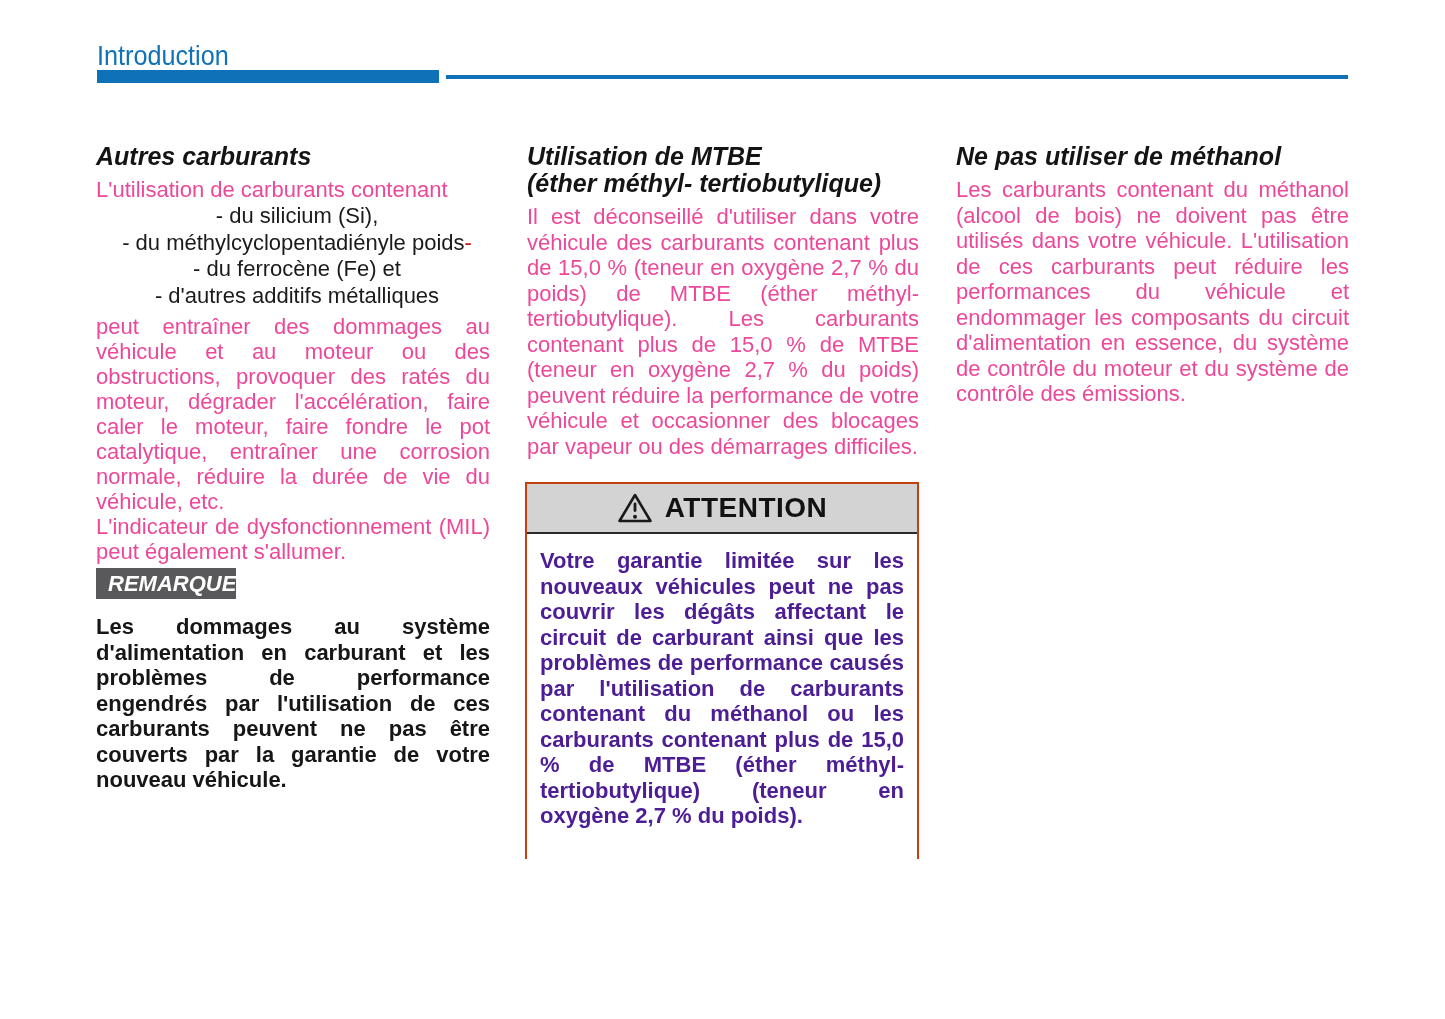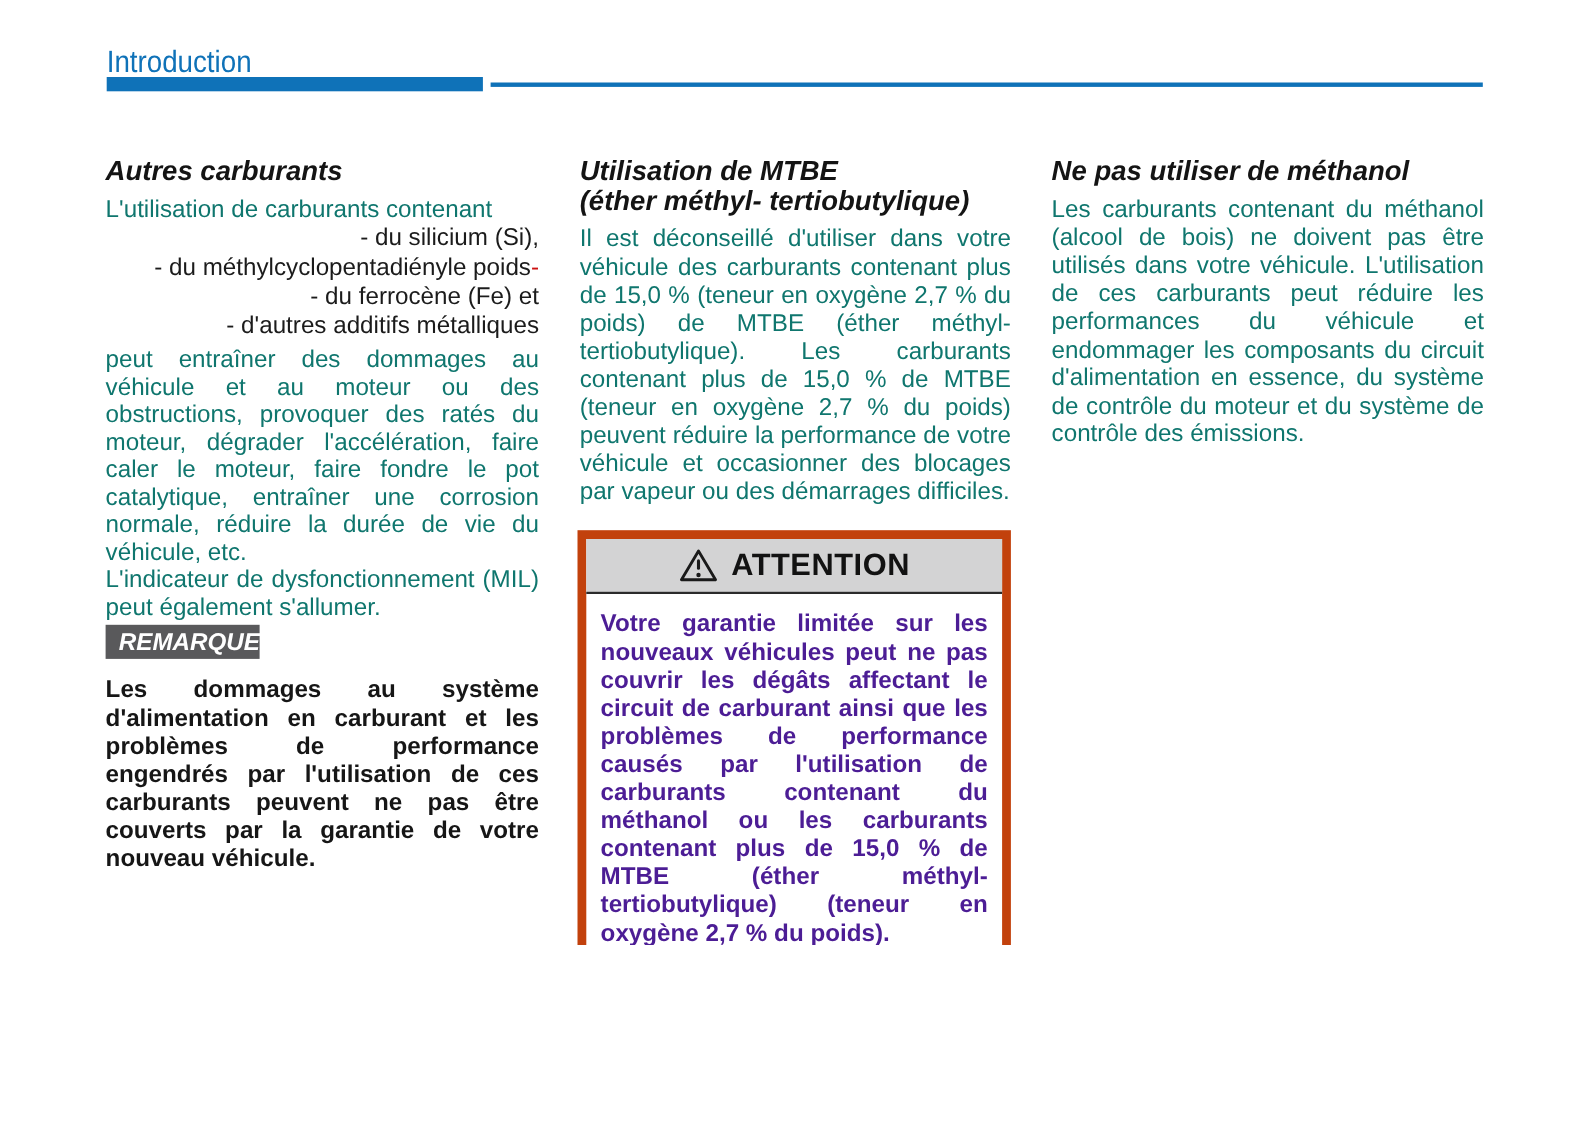--- a/index.html
+++ b/index.html
@@ -26,47 +26,47 @@
   .col-right { left:956px; width:393px; }
 
   .col-heading {
     margin:3px 0 7px 0; font-size:25px; line-height:27px;
     font-style:italic; font-weight:bold; color:#141414;
   }
   .col-heading .hl { display:block; }
 
   .body-text {
     margin:0; font-size:22px; line-height:25px;
-    text-align:justify; color:#0f766e;
+    text-align:justify; color:#ec4899;
   }
   .col-mid .body-text, .col-right .body-text { line-height:25.5px; }
 
   ul.bullets { list-style:none; margin:1px 0 0 0; padding:0; }
   ul.bullets li {
     font-size:22px; line-height:26.5px;
-    padding-left:25px; text-indent:-17px; text-align:right;
+    padding-left:25px; text-indent:-17px; text-align:center;
   }
   .red-hyphen { color:#cc1111; }
 
   .para-damage { margin-top:5px; }
   .para-mil { margin-top:0; }
 
   .note-label {
     display:inline-block; margin-top:4px;
     background:#59595b; color:#ffffff;
     font-size:22px; font-weight:bold; font-style:italic;
     line-height:25px; padding:3px 0 3px 12px;
   }
   .note-text {
     margin-top:15px; font-weight:bold; line-height:25.5px; color:#161616;
   }
 
   .caution-box {
     box-sizing:border-box; width:394px; margin:23px 0 0 -2px;
-    border:8px solid #c2410c; background:#ffffff;
+    border:2px solid #c2410c; background:#ffffff;
   }
   .caution-header {
     height:48px; background:#d3d3d4; border-bottom:2px solid #2b2b2b;
     display:flex; align-items:center; justify-content:center; gap:12px;
   }
   .caution-title {
     font-size:28px; font-weight:bold; letter-spacing:0.5px; color:#121212;
   }
   .caution-body {
     box-sizing:border-box; height:335px; padding:14px 13px 0 13px;

